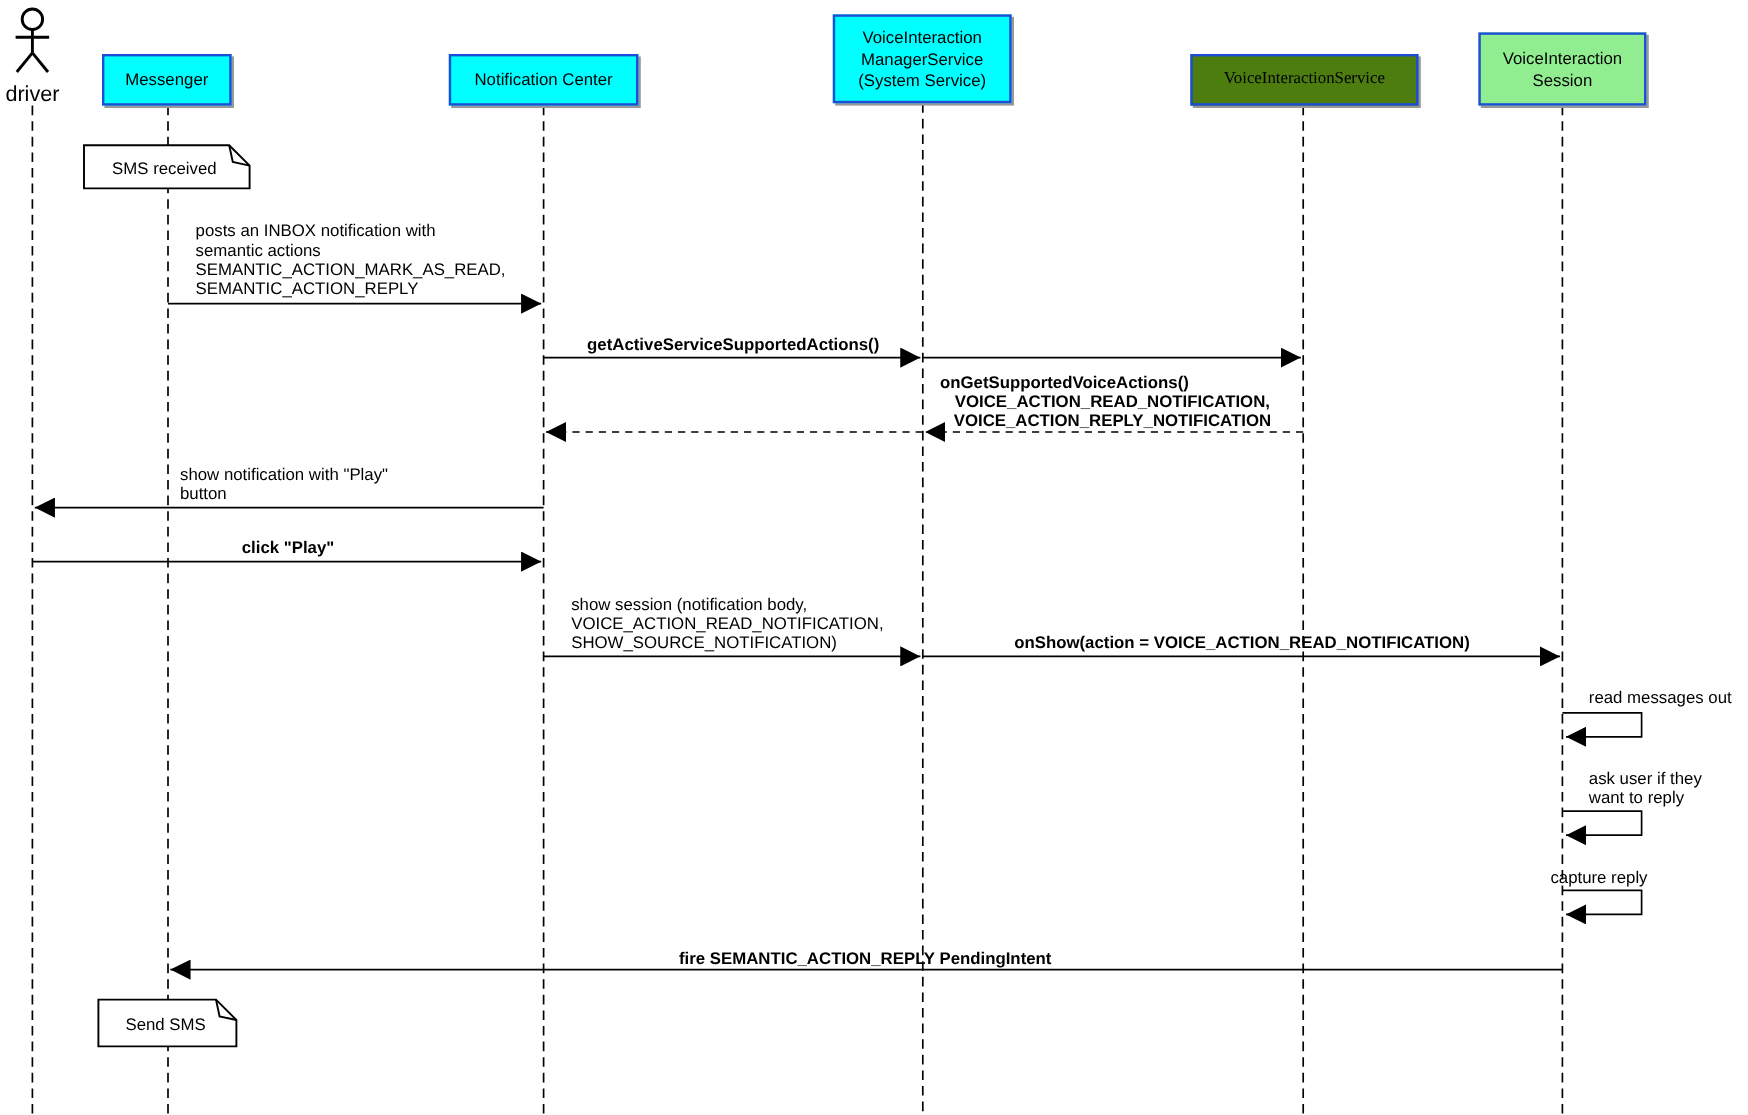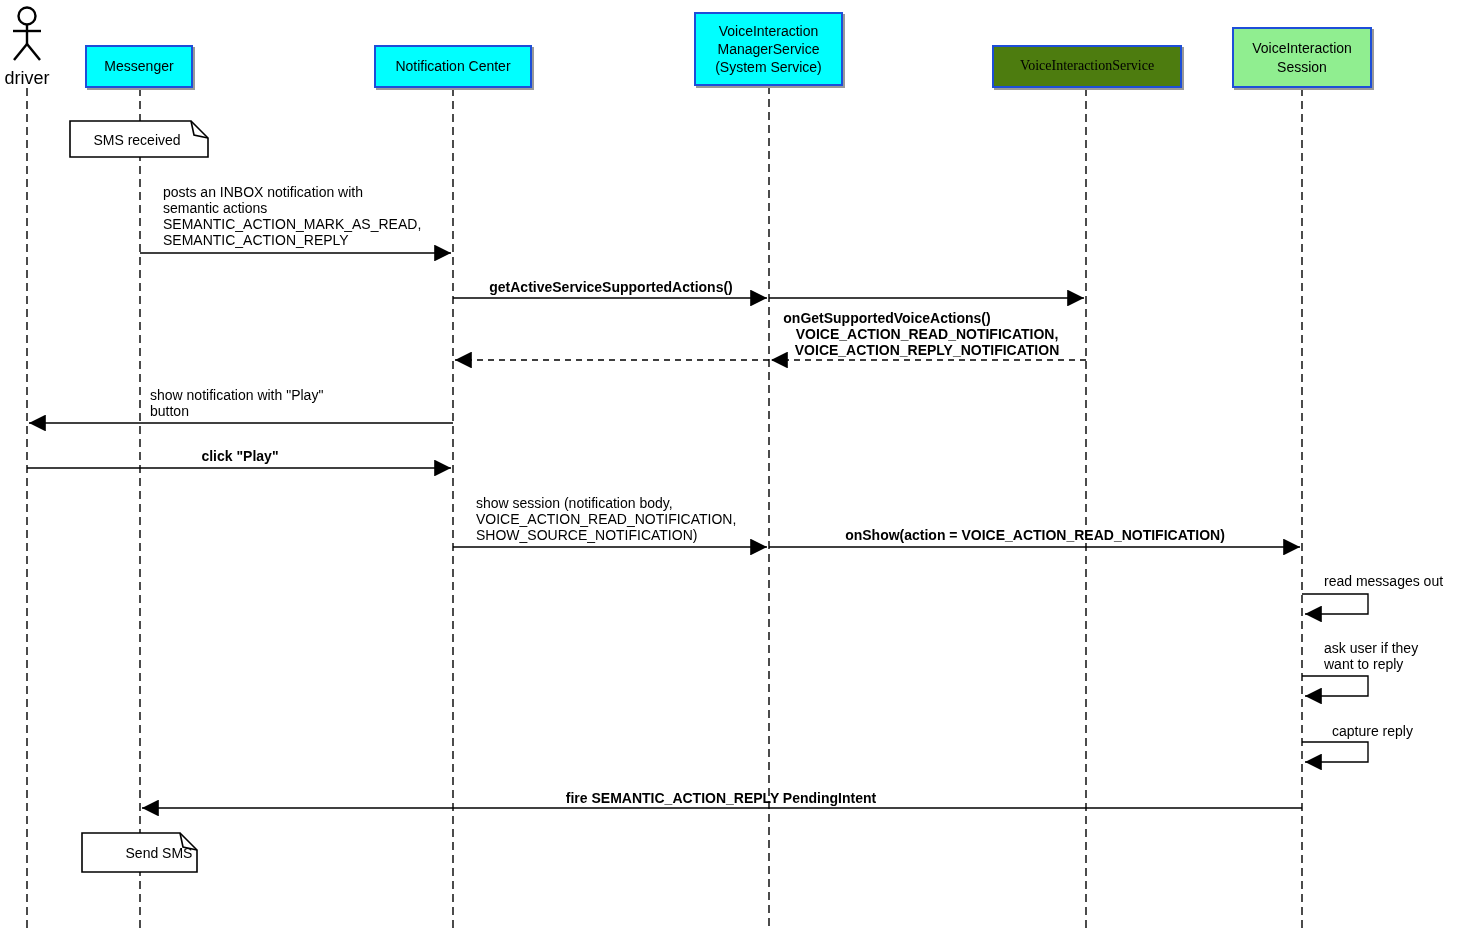--- a/index.html
+++ b/index.html
@@ -110,21 +110,21 @@
   <div class="pbox" style="left: 694px; top: 12px; width: 149px; height: 74px; background-color: rgb(0, 255, 255);">VoiceInteraction
 ManagerService
 (System Service)</div>
 
   <div class="pbox" style="left: 992px; top: 45px; width: 190px; height: 43px; background-color: #4d7c0f; font-family: Liberation Serif, serif;">VoiceInteractionService</div>
 
   <div class="pbox" style="left: 1232px; top: 27px; width: 140px; height: 61px; background-color: rgb(144, 238, 144);">VoiceInteraction
 Session</div>
 
   <div class="note-label" style="left:137px;top:140px;">SMS received</div>
-  <div class="note-label" style="left:138px;top:853px;margin-left:21px;">Send SMS</div>
+  <div class="note-label" style="left:138px;top:853px;">Send SMS</div>
 
   <div class="msg-label" style="left:163px;top:184px;">posts an INBOX notification with
 semantic actions
 SEMANTIC_ACTION_MARK_AS_READ,
 SEMANTIC_ACTION_REPLY</div>
 
   <div class="msg-label centered" style="left:611px;top:279px;">getActiveServiceSupportedActions()</div>
 
   <div class="msg-label centered" style="left:887px;top:279px;margin-top:31px;">onGetSupportedVoiceActions()</div>
 
@@ -140,17 +140,17 @@
 VOICE_ACTION_READ_NOTIFICATION,
 SHOW_SOURCE_NOTIFICATION)</div>
 
   <div class="msg-label centered" style="left:1035px;top:527px;">onShow(action = VOICE_ACTION_READ_NOTIFICATION)</div>
 
   <div class="msg-label" style="left:1324px;top:573px;">read messages out</div>
 
   <div class="msg-label" style="left:1324px;top:640px;">ask user if they
 want to reply</div>
 
-  <div class="msg-label" style="left:1332px;top:723px;">capture reply</div>
+  <div class="msg-label" style="left:1292px;top:723px;">capture reply</div>
 
   <div class="msg-label centered" style="left:721px;top:790px;">fire SEMANTIC_ACTION_REPLY PendingIntent</div>
 
 </div>
 
 </body></html>

